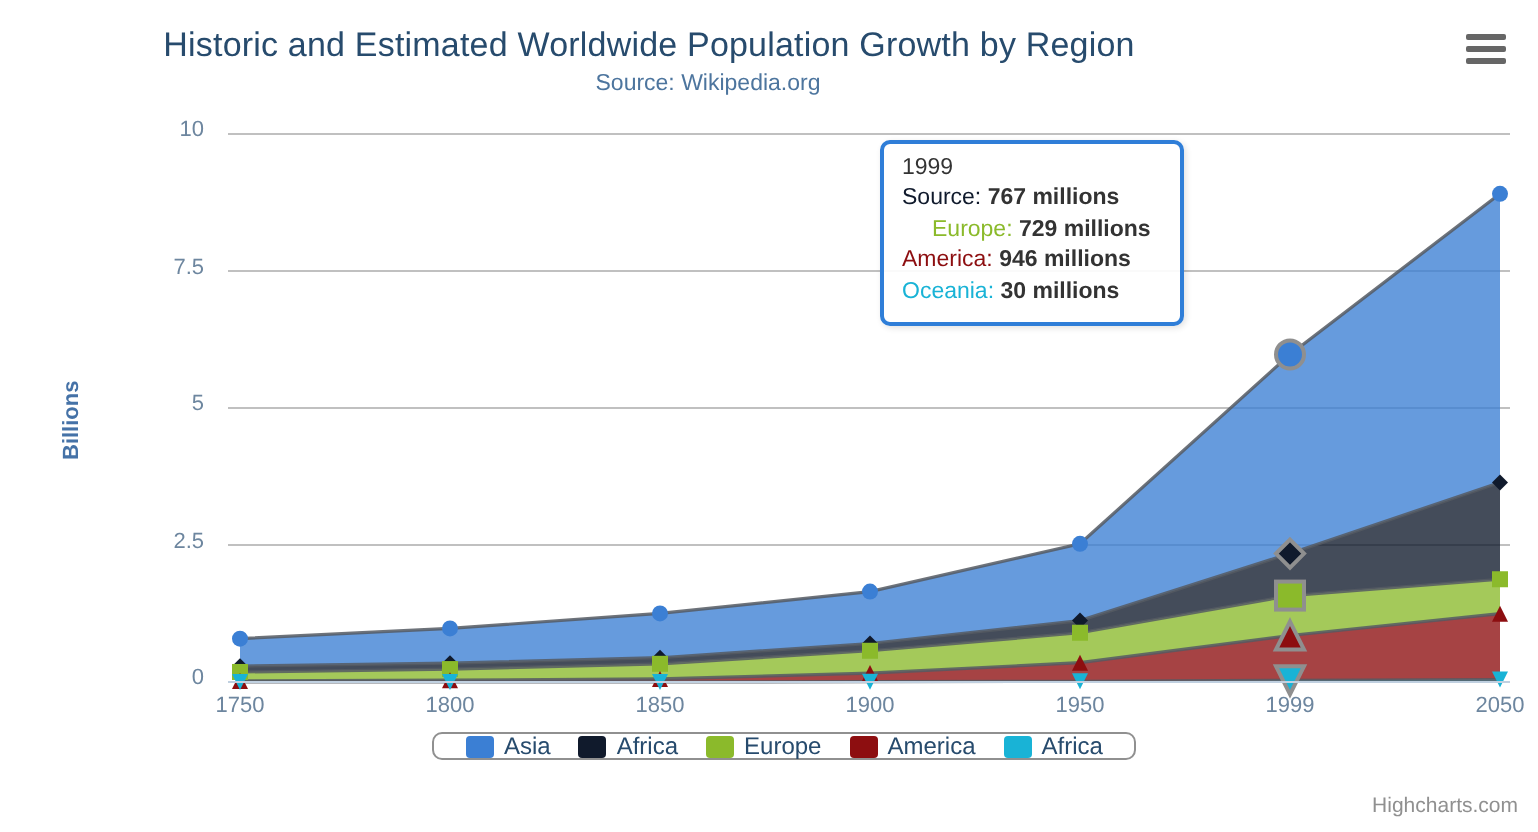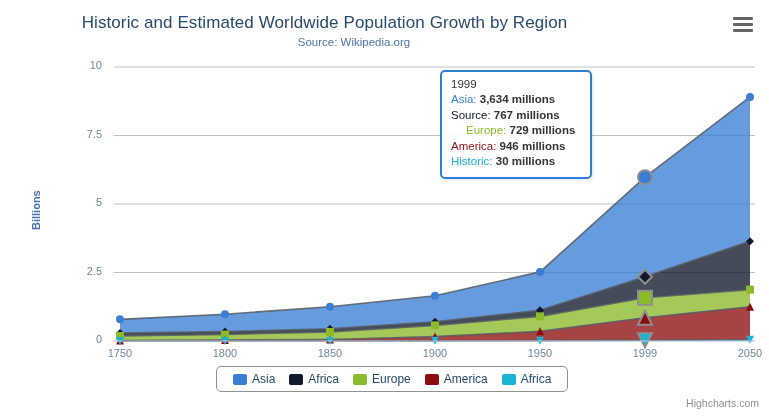--- a/index.html
+++ b/index.html
@@ -94,21 +94,21 @@
     color: #4572A7;
     transform: rotate(-90deg);
     transform-origin: 0 0;
     white-space: nowrap;
   }
   
   .legend {
     position: absolute;
     left: 216px;
     top: 366px;
-    height: 26px;
+    height: 14px;
     border: 1px solid #909090;
     border-radius: 5px;
     background: #ffffff;
     display: flex;
     align-items: center;
     padding: 0 9px;
     box-sizing: border-box;
   }
   .legend-item {
     display: flex;
@@ -257,25 +257,24 @@
         <div class="axis-label x-tick" style="left: 405px; top: 347px;">1900</div>
         <div class="axis-label x-tick" style="left: 510px; top: 347px;">1950</div>
         <div class="axis-label x-tick" style="left: 615px; top: 347px;">1999</div>
         <div class="axis-label x-tick" style="left: 720px; top: 347px;">2050</div>
       </div>
   </div>
 
   <div class="tooltip">
     <div class="tooltip-header">1999</div>
     <div id="tooltip-rows">
-        <div class="tooltip-row"><span class="tt-name" style="color: rgb(59, 127, 212);">Asia: </span><span class="tt-val">3,634 millions</span></div>
         <div class="tooltip-row"><span class="tt-name" style="color: rgb(16, 26, 44);">Source: </span><span class="tt-val">767 millions</span></div>
         <div class="tooltip-row"><span class="tt-name" style="color: rgb(139, 186, 43); padding-left: 15px;">Europe: </span><span class="tt-val">729 millions</span></div>
         <div class="tooltip-row"><span class="tt-name" style="color: rgb(141, 14, 16);">America: </span><span class="tt-val">946 millions</span></div>
-        <div class="tooltip-row"><span class="tt-name" style="color: rgb(25, 179, 214);">Historic: </span><span class="tt-val">30 millions</span></div>
+        <div class="tooltip-row"><span class="tt-name" style="color: rgb(25, 179, 214);">Oceania: </span><span class="tt-val">30 millions</span></div>
       </div>
   </div>
 
   <div class="legend" id="legend">
       <div class="legend-item">
         <span class="legend-swatch" style="background: rgb(59, 127, 212);"></span>
         <span class="legend-text">Asia</span>
       </div>
       <div class="legend-item">
         <span class="legend-swatch" style="background: rgb(16, 26, 44);"></span>

